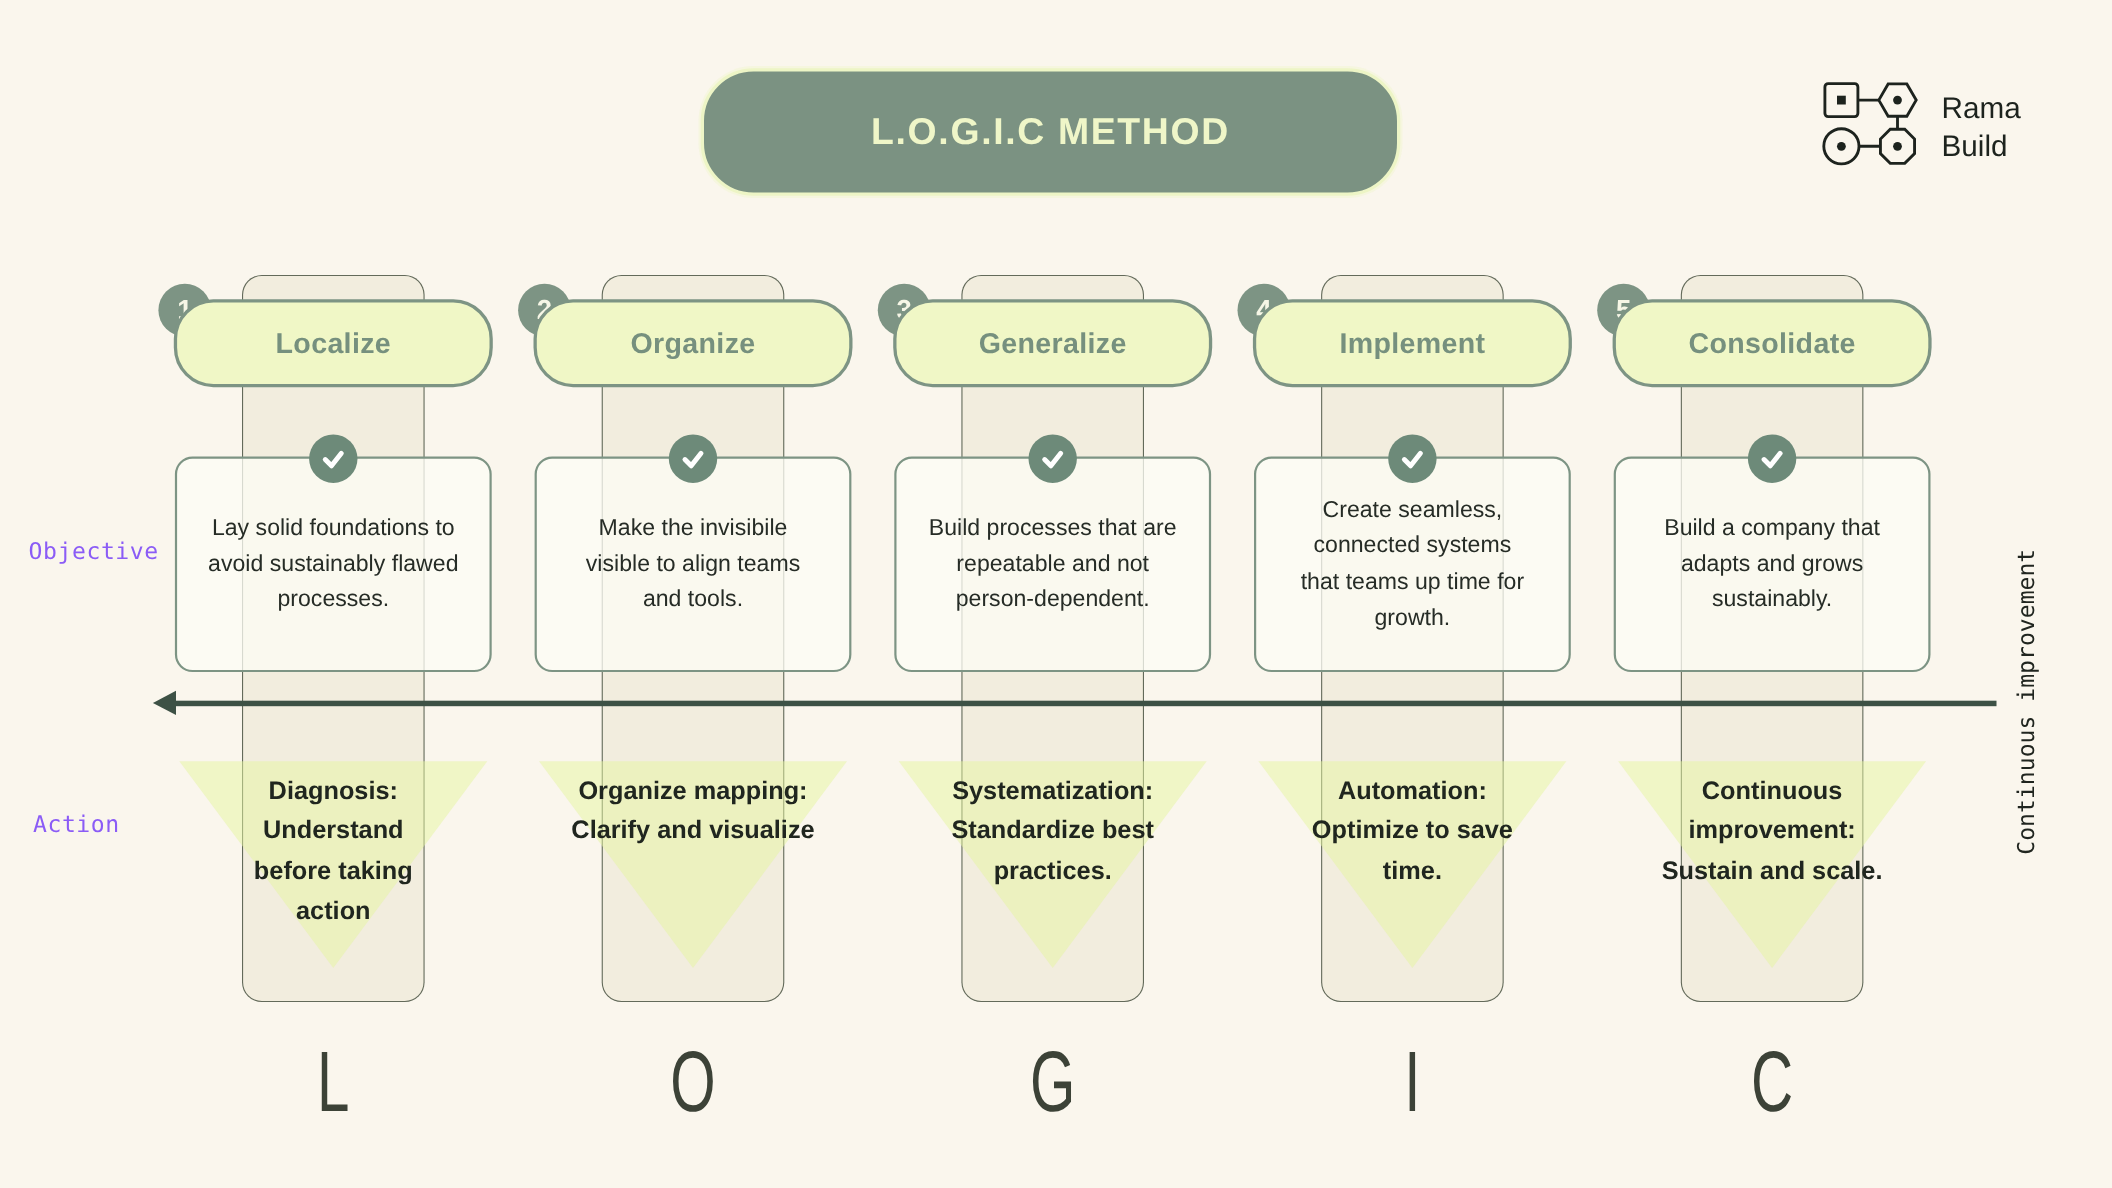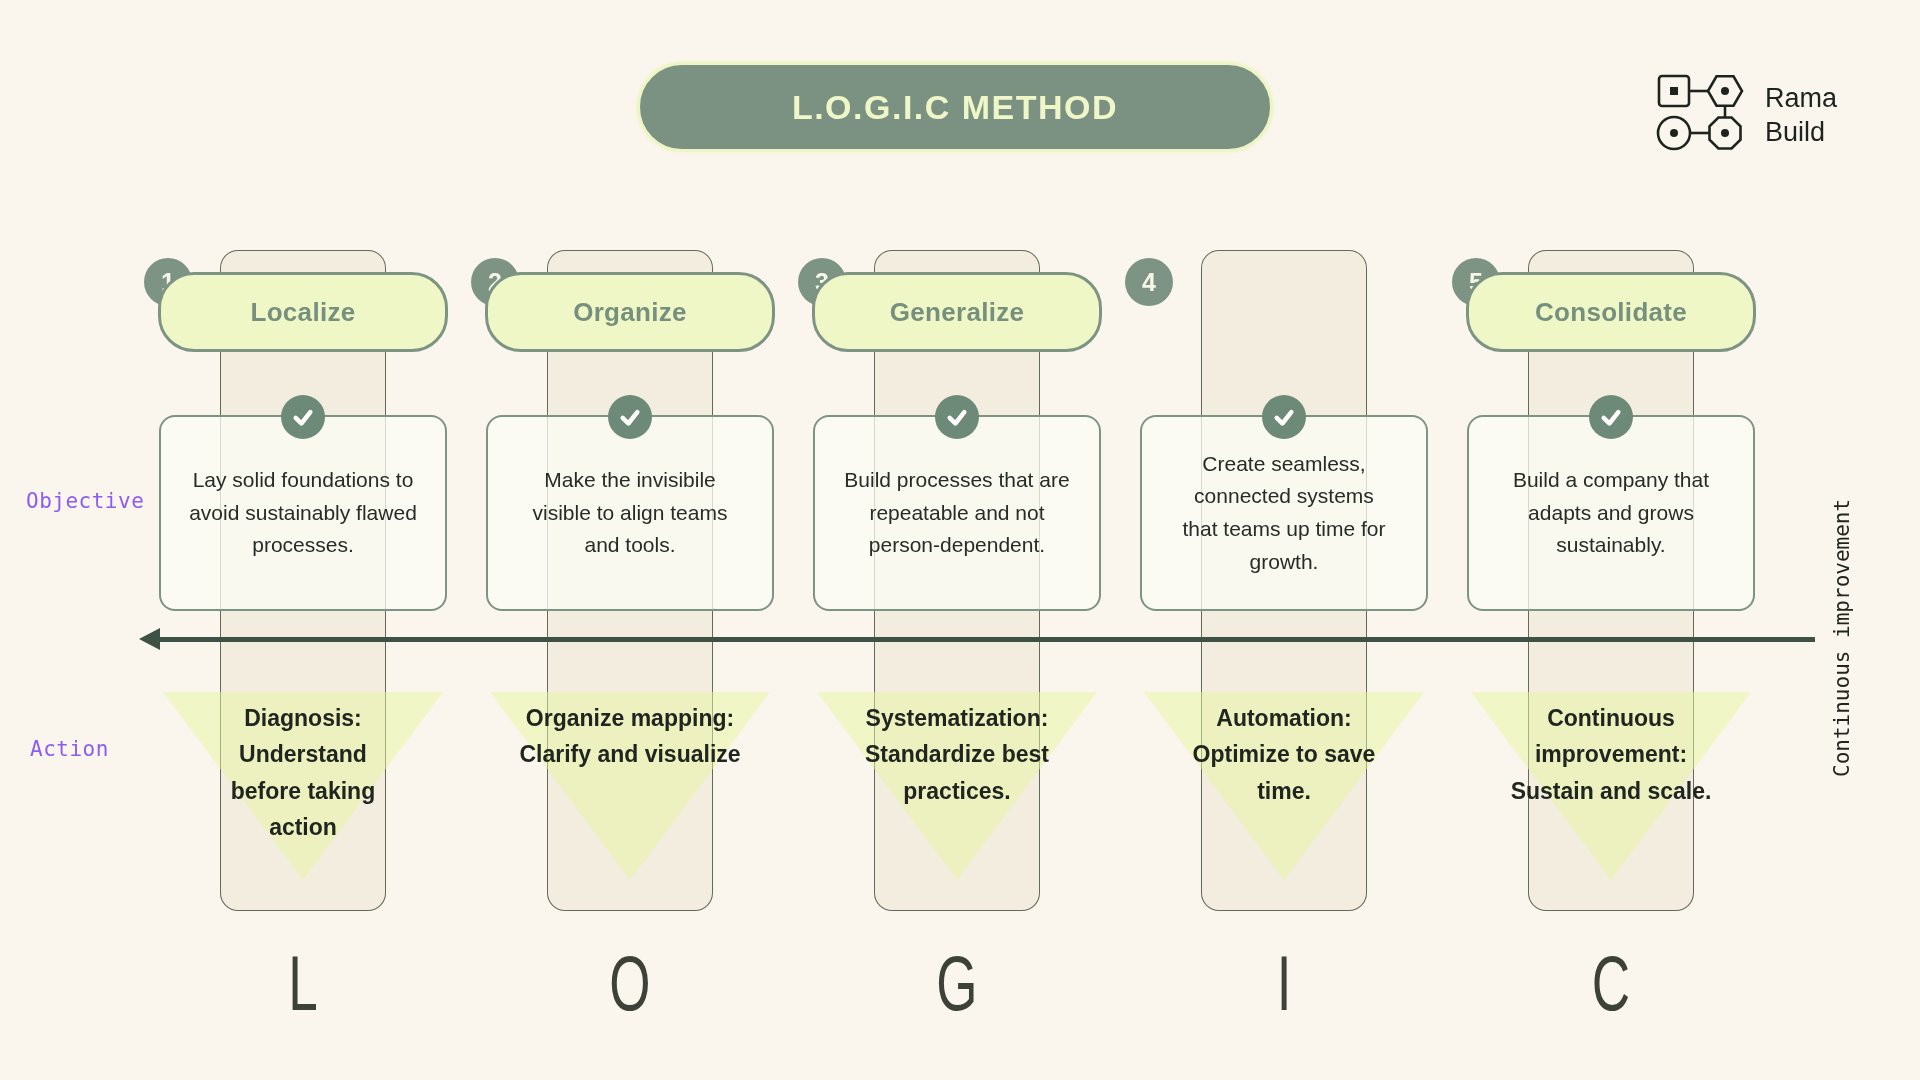--- a/index.html
+++ b/index.html
@@ -3,21 +3,21 @@
 <meta charset="utf-8">
 <style>
   html,body{margin:0;padding:0;}
   body{
     width:1920px;height:1080px;position:relative;overflow:hidden;
     background:#faf6ed;
     font-family:"Liberation Sans", sans-serif;
   }
   
   .title-pill{
-    position:absolute;left:637px;top:62px;width:636px;height:90px;
+    position:absolute;left:637px;top:62px;width:636px;height:116px;
     background:#7b9282;border:3px solid #edf5c6;border-radius:48px;
     box-sizing:border-box;display:flex;align-items:center;justify-content:center;
     box-shadow:0 0 0 2px rgba(237,245,198,.35);
   }
   .title-pill span{
     font-size:34px;font-weight:700;letter-spacing:1.5px;color:#eff6c8;
   }
   
   .logo{position:absolute;left:1655px;top:70px;display:flex;align-items:center;gap:10px;}
   .logo-text{font-size:27px;line-height:1.26;font-weight:500;color:#1d231e;}
@@ -202,20 +202,23 @@
 practices.</div>
   <div class="col-letter">G</div>
 </div>
 
 <div class="column col-4">
   <div class="col-strip"></div>
   <div class="col-triangle"></div>
   <div class="col-badge">
       <span>4</span>
     </div>
+  <div class="col-pill">
+      <span>Implement</span>
+    </div>
   <div class="col-card">
       <span>Create seamless,
 connected systems
 that teams up time for
 growth.</span>
     </div>
   <div class="col-check">
     <svg width="26" height="26" viewBox="0 0 32 32">
         <path d="M7 17 l7 7 L25 10" stroke="#ffffff" stroke-width="5.5" fill="none" stroke-linecap="round" stroke-linejoin="round"></path>
       </svg>

